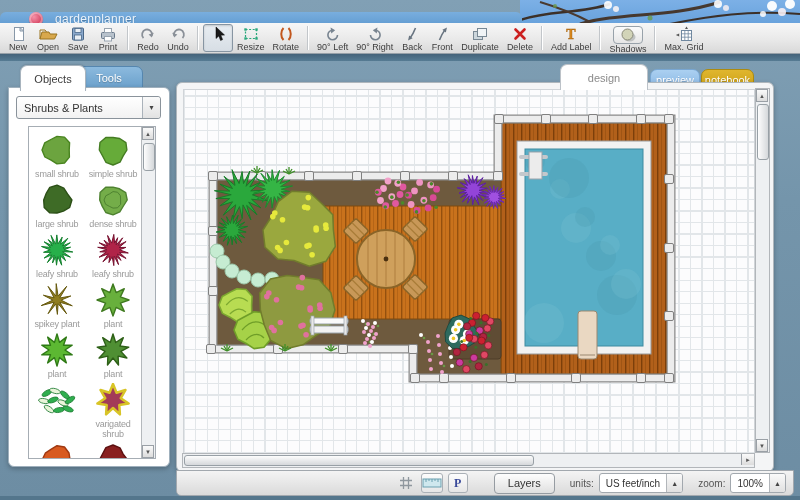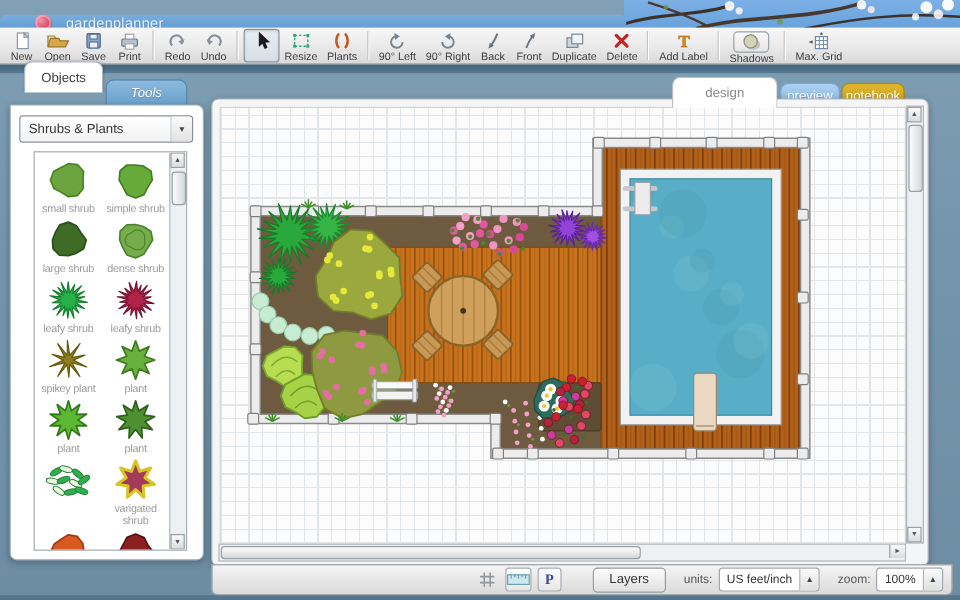--- a/index.html
+++ b/index.html
@@ -15,22 +15,22 @@
   .toolbar{position:absolute;left:0;top:23px;width:800px;height:31px;background:linear-gradient(180deg,#f7f7f7,#e9e9e9 55%,#d9d9d9);border-bottom:1px solid #97a0a8;display:flex;align-items:stretch;padding-left:3px;box-sizing:border-box;}
   .tb-item{display:flex;flex-direction:column;align-items:center;justify-content:flex-start;padding:1px 3px 0;margin:1px 0;border:1px solid transparent;border-radius:3px;cursor:default;}
   .tb-item.sel{border-color:#8795a2;background:linear-gradient(#e8edf2,#d7dee5);box-shadow:inset 0 1px 2px rgba(0,0,0,.15);gap:40px;}
   .tb-ic{height:17px;display:flex;align-items:center;}
   .tb-ic.boxed{border:1px solid #98a2aa;border-radius:4px;background:linear-gradient(#fbfbfb,#e6e6e6);padding:0 3px;}
   .tb-lb{font-size:9px;color:#3d3d3d;white-space:nowrap;margin-top:0px;}
   .tb-sep{width:1px;background:#c2c6ca;border-right:1px solid #fff;margin:3px 4px;}
   .band{position:absolute;left:0;top:54px;width:800px;height:7px;background:linear-gradient(180deg,#44637a,#567b93);}
   
   .side-tab{position:absolute;font-size:11px;display:flex;align-items:center;justify-content:center;border-radius:7px 7px 0 0;cursor:default;}
-  .side-tab.active{left:20px;top:51px;width:64px;height:25px;background:#fff;color:#3c3c3c;border:1px solid #a8b4be;border-bottom:none;z-index:6;box-shadow:0 -1px 2px rgba(0,0,0,.12);}
-  .side-tab.idle{left:88px;top:66px;width:66px;height:22px;background:linear-gradient(#8cbade,#699fca);color:#fff;border:1px solid #5586af;z-index:2;text-shadow:0 1px 1px rgba(0,0,0,.25);font-style:italic;}
+  .side-tab.active{left:20px;top:65px;width:64px;height:25px;background:#fff;color:#3c3c3c;border:1px solid #a8b4be;border-bottom:none;z-index:6;box-shadow:0 -1px 2px rgba(0,0,0,.12);}
+  .side-tab.idle{left:75px;top:66px;width:66px;height:22px;background:linear-gradient(#8cbade,#699fca);color:#fff;border:1px solid #5586af;z-index:2;text-shadow:0 1px 1px rgba(0,0,0,.25);}
   .sidebar{position:absolute;left:8px;top:87px;width:160px;height:378px;background:#fff;border:1px solid #9fb0bd;border-radius:0 6px 6px 6px;z-index:5;box-shadow:0 2px 5px rgba(0,0,0,.25);}
   .cat-select{position:absolute;left:7px;top:8px;width:143px;height:21px;border:1px solid #8a939b;border-radius:3px;background:linear-gradient(#fff,#f2f2f2);display:flex;align-items:center;}
   .cat-val{font-size:11px;color:#333;margin-left:7px;flex:1;}
   .cat-arrow{width:17px;height:100%;border-left:1px solid #aab2ba;display:flex;align-items:center;justify-content:center;font-size:8px;color:#444;background:linear-gradient(#fafafa,#e2e2e2);border-radius:0 3px 3px 0;}
   .plant-list{position:absolute;left:19px;top:38px;width:126px;height:331px;border:1px solid #a6adb4;background:#fff;overflow:hidden;}
   .plant-grid{position:absolute;left:0;top:2px;width:112px;display:grid;grid-template-columns:56px 56px;}
   .plant{display:flex;flex-direction:column;align-items:center;padding-top:4px;}
   .plant-ic{height:34px;}
   .plant-lb{font-size:9px;letter-spacing:-.2px;color:#9a9a9a;text-align:center;line-height:10px;margin-top:2px;max-width:56px;}
   .sb-scroll{position:absolute;right:0;top:0;width:13px;height:100%;background:#eef0f2;border-left:1px solid #b4b8bc;}
@@ -170,21 +170,21 @@
         </span>
         <span class="tb-lb">Resize</span>
       </div>
       <div class="tb-item">
         <span class="tb-ic">
           <svg width="22" height="16" viewBox="0 0 22 16">
             <path d="M8.5 2 C5.5 5 5.5 11 8.5 14" fill="none" stroke="#c2571e" stroke-width="2"></path>
             <path d="M13.5 2 C16.5 5 16.5 11 13.5 14" fill="none" stroke="#c2571e" stroke-width="2"></path>
           </svg>
         </span>
-        <span class="tb-lb">Plants</span>
+        <span class="tb-lb">Rotate</span>
       </div>
       <div class="tb-sep"></div>
       <div class="tb-item">
         <span class="tb-ic">
           <svg width="22" height="16" viewBox="0 0 22 16">
             <path d="M15.5 9 A4.8 4.8 0 1 1 10.8 4.2" fill="none" stroke="#788490" stroke-width="1.6"></path>
             <path d="M8.6 1.4 L13.2 4.2 L9.2 7.4 Z" fill="#788490"></path>
           </svg>
         </span>
         <span class="tb-lb">90° Left</span>

